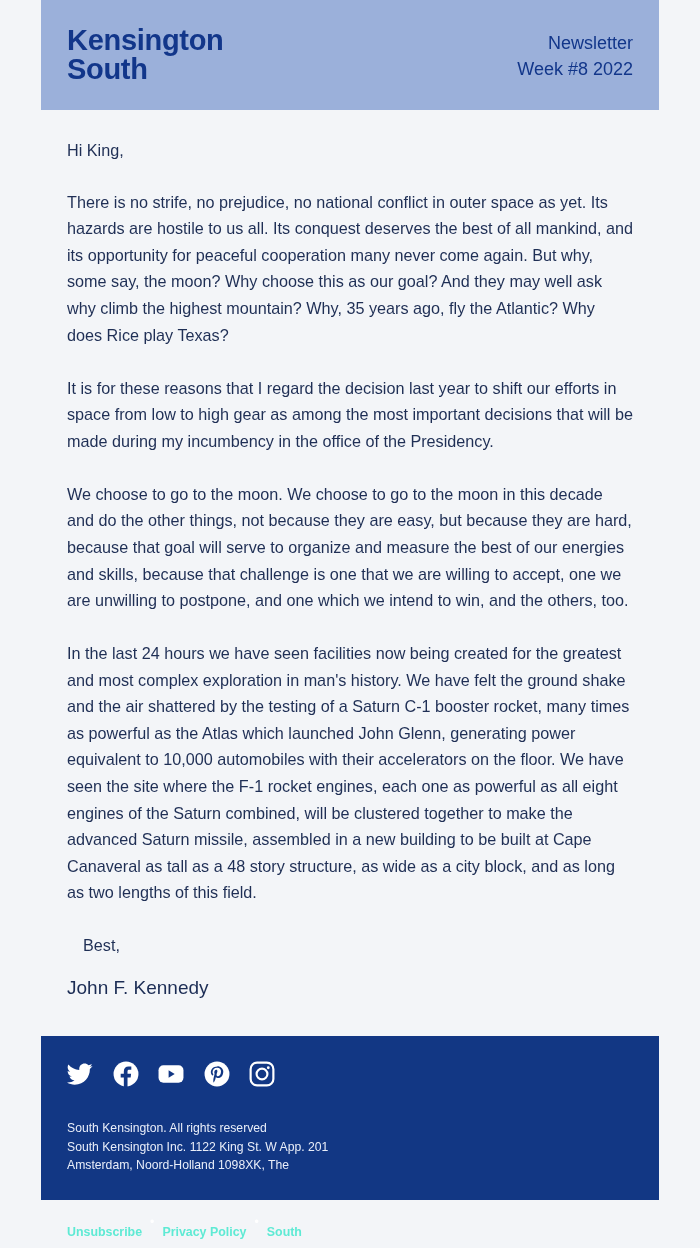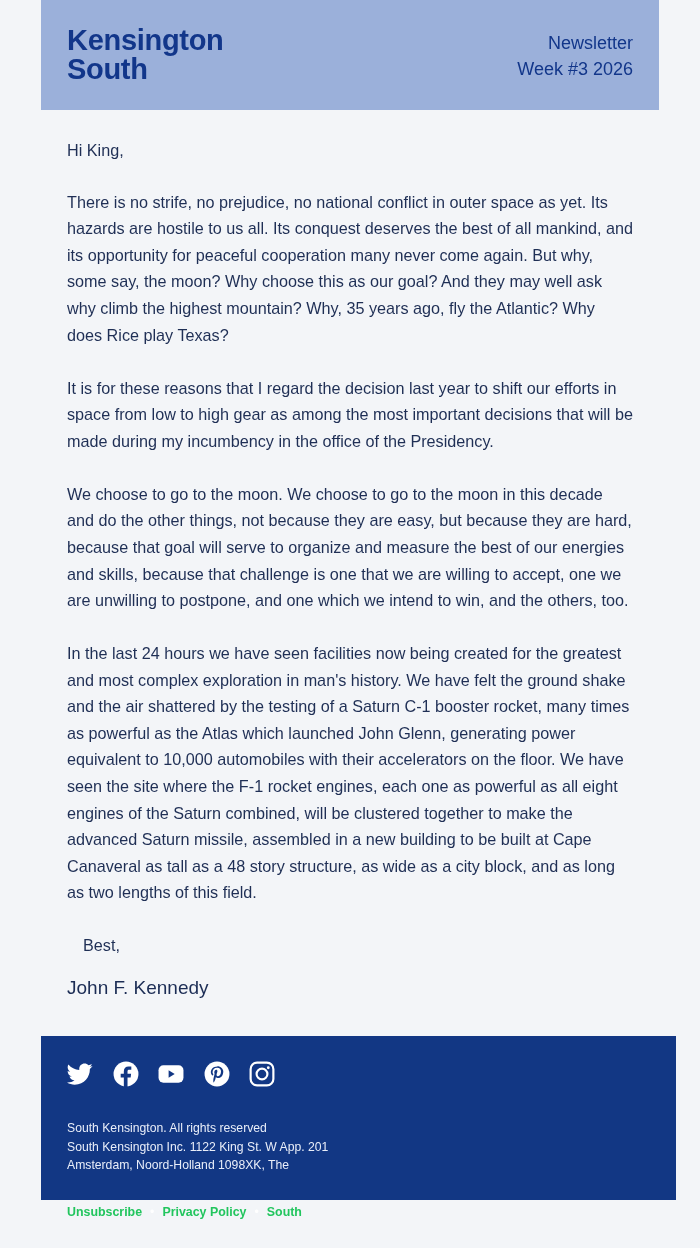--- a/index.html
+++ b/index.html
@@ -66,21 +66,20 @@
     color: #1c2d55;
   }
   .footer {
     position: absolute;
     left: 0;
     top: 1036px;
     width: 618px;
     height: 164px;
     background: #123784;
     color: #ffffff;
-    padding-left: 17px;
   }
   .socials {
     position: absolute;
     left: 26px;
     top: 25px;
     display: flex;
     gap: 0;
   }
   .social {
     width: 26px;
@@ -105,42 +104,43 @@
     position: absolute;
     left: 26px;
     top: 169px;
     font-size: 12.4px;
     font-weight: 700;
     color: #ffffff;
     display: flex;
     align-items: center;
   }
   .links a {
-    color: #22c55e;
+    color: #5eead4;
     text-decoration: none;
     cursor: pointer;
+    margin-top: 20px;
   }
   .links .dot {
     margin: 0 8px;
     font-weight: 400;
   }
 </style>
 </head>
 <body>
 
 <div class="container">
 
   <div class="header">
     <div class="brand">
       <span>Kensington</span>
       <span>South</span>
     </div>
     <div class="issue">
       <span>Newsletter</span>
-      <span>Week #3 2026</span>
+      <span>Week #8 2022</span>
     </div>
   </div>
 
   <div class="content">
     <p class="greeting">Hi King,</p>
     <p>There is no strife, no prejudice, no national conflict in outer space as yet. Its hazards are hostile to us all. Its conquest deserves the best of all mankind, and its opportunity for peaceful cooperation many never come again. But why, some say, the moon? Why choose this as our goal? And they may well ask why climb the highest mountain? Why, 35 years ago, fly the Atlantic? Why does Rice play Texas?</p>
     <p>It is for these reasons that I regard the decision last year to shift our efforts in space from low to high gear as among the most important decisions that will be made during my incumbency in the office of the Presidency.</p>
     <p>We choose to go to the moon. We choose to go to the moon in this decade and do the other things, not because they are easy, but because they are hard, because that goal will serve to organize and measure the best of our energies and skills, because that challenge is one that we are willing to accept, one we are unwilling to postpone, and one which we intend to win, and the others, too.</p>
     <p>In the last 24 hours we have seen facilities now being created for the greatest and most complex exploration in man's history. We have felt the ground shake and the air shattered by the testing of a Saturn C-1 booster rocket, many times as powerful as the Atlas which launched John Glenn, generating power equivalent to 10,000 automobiles with their accelerators on the floor. We have seen the site where the F-1 rocket engines, each one as powerful as all eight engines of the Saturn combined, will be clustered together to make the advanced Saturn missile, assembled in a new building to be built at Cape Canaveral as tall as a 48 story structure, as wide as a city block, and as long as two lengths of this field.</p>
     <p class="signoff">Best,</p>

